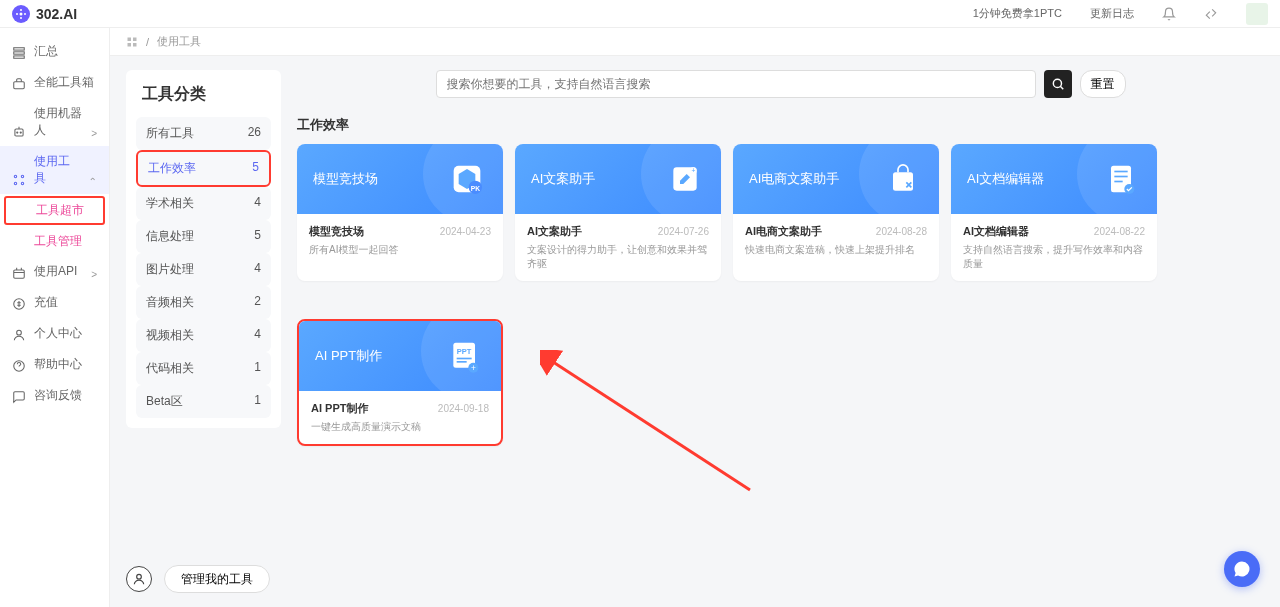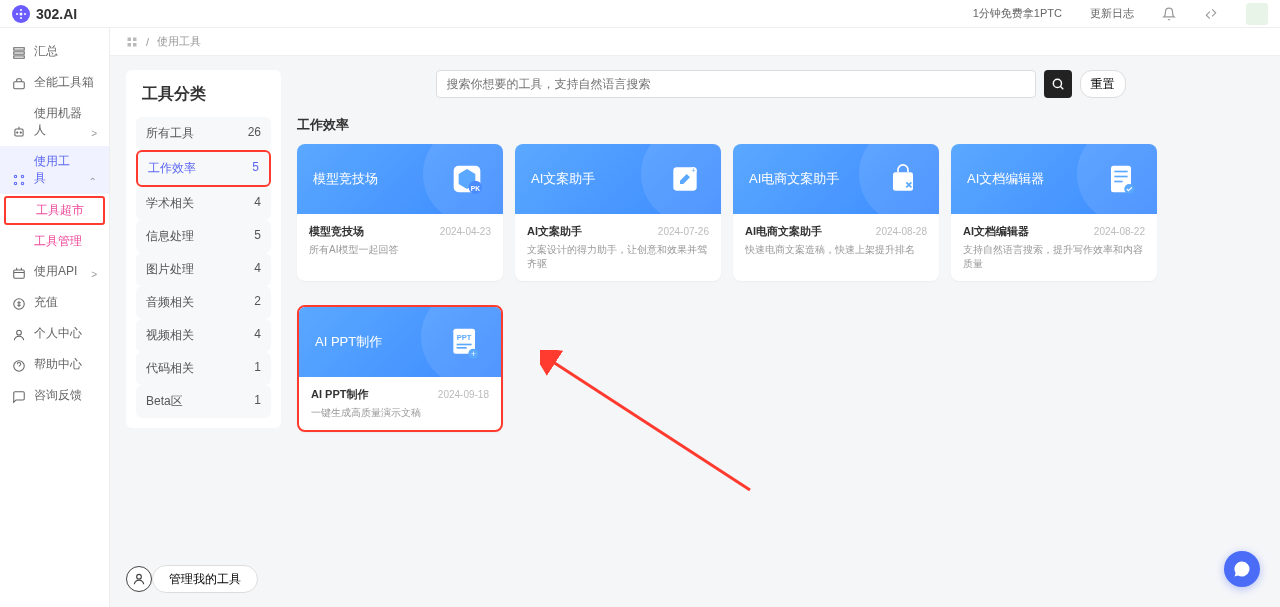--- a/index.html
+++ b/index.html
@@ -38,22 +38,22 @@
 .card{width:206px;background:#fff;border-radius:8px;overflow:hidden;box-shadow:0 1px 2px rgba(0,0,0,.04)}
 .card.hlred{border:2px solid #ff3b30}
 .card-top{height:70px;background:linear-gradient(135deg,#5aa8ff 0%,#3d8bff 100%);display:flex;align-items:center;justify-content:space-between;padding:0 16px;color:#fff;font-size:13px;font-weight:500;position:relative;overflow:hidden}
 .card-top::before{content:"";position:absolute;right:-20px;top:-20px;width:100px;height:100px;background:rgba(255,255,255,.1);border-radius:50%}
 .card-ic{width:40px;height:40px;position:relative;z-index:1}
 .card-body{padding:10px 12px}
 .card-body .row1{display:flex;justify-content:space-between;align-items:center;margin-bottom:4px}
 .card-body .name{font-size:11px;font-weight:600}
 .card-body .date{font-size:10px;color:#bbb}
 .card-body .desc{font-size:10px;color:#999;line-height:1.4}
-.row2{}
-.bottom-bar{position:fixed;bottom:14px;left:126px;display:flex;align-items:center;gap:0}
+.row2{margin-top:14px}
+.bottom-bar{position:fixed;bottom:14px;left:126px;display:flex;align-items:center;gap:12px}
 .user-circ{width:26px;height:26px;border:1.5px solid #444;border-radius:50%;display:flex;align-items:center;justify-content:center;background:#fff}
 .manage-btn{height:28px;padding:0 16px;background:#fff;border:1px solid #ddd;border-radius:14px;font-size:12px;cursor:pointer}
 .fab{position:fixed;bottom:20px;right:20px;width:36px;height:36px;border-radius:50%;background:#4a6cf7;display:flex;align-items:center;justify-content:center;color:#fff;box-shadow:0 2px 8px rgba(74,108,247,.4);cursor:pointer}
 .arrow{position:fixed;pointer-events:none}
 </style>
 </head>
 <body>
 
 <div class="top-bar">
   <div class="logo">

